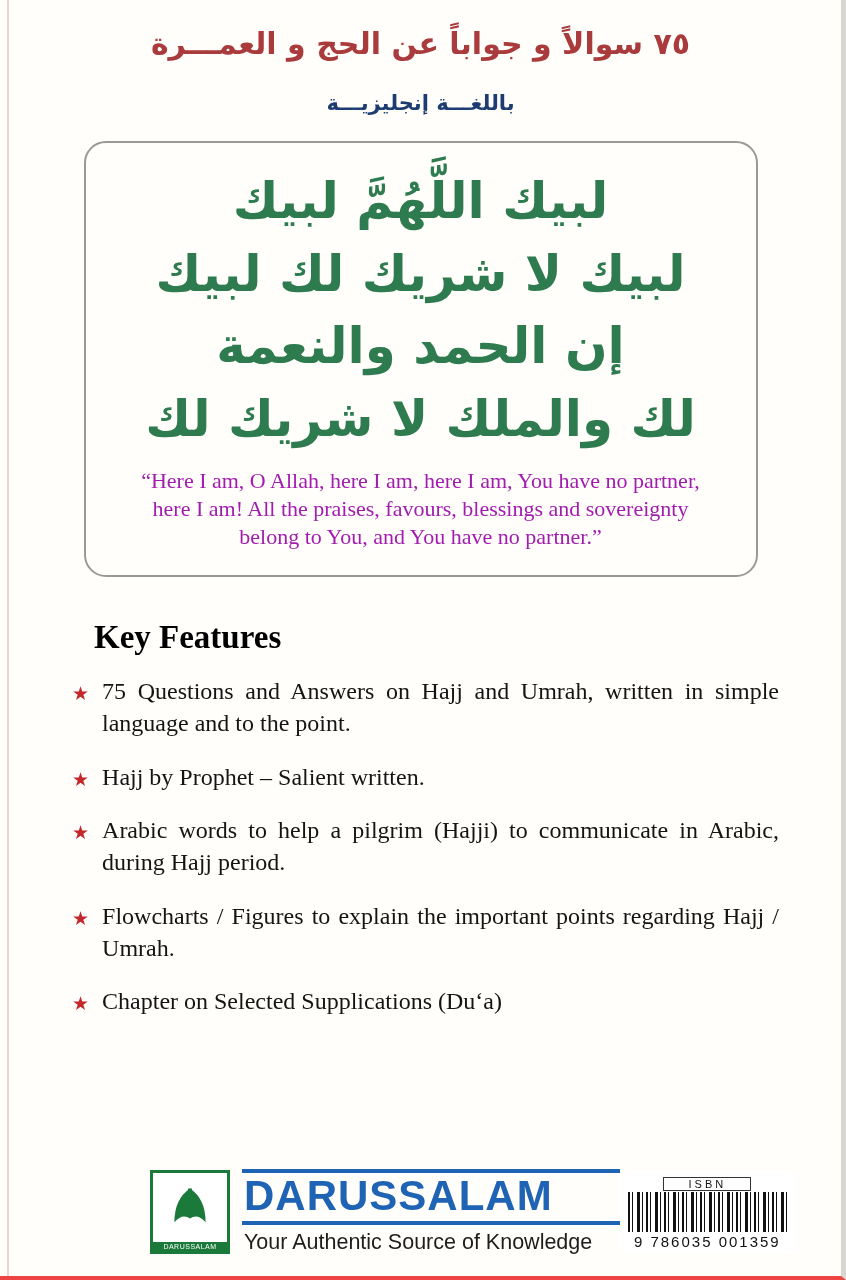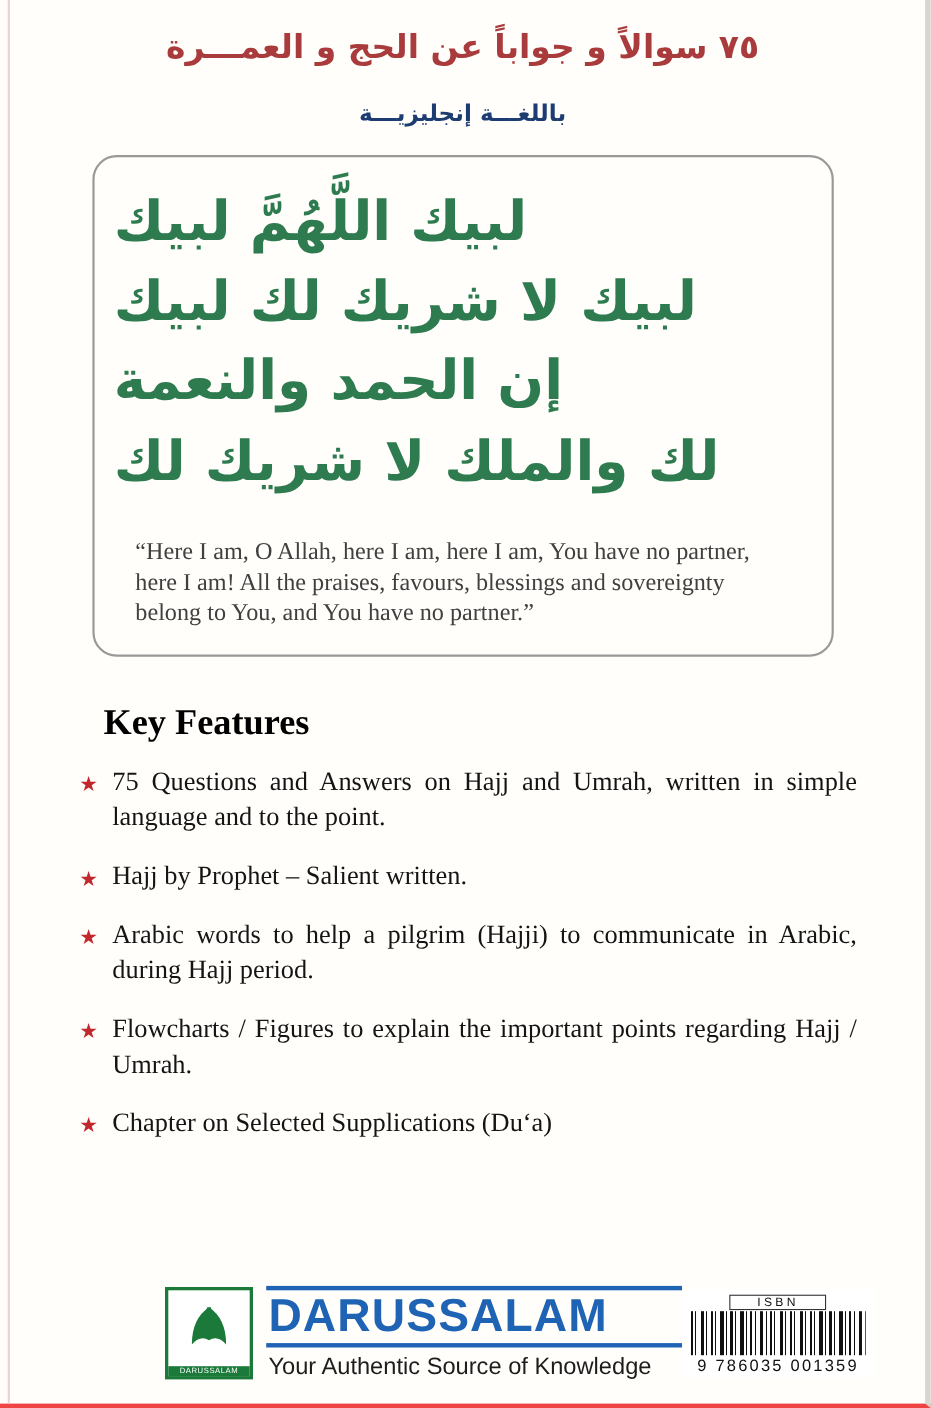--- a/index.html
+++ b/index.html
@@ -42,42 +42,42 @@
     font-size: 21px;
     color: #1d3d72;
   }
 
   .talbiyah-box {
     width: 674px;
     margin: 26px auto 0;
     border: 2px solid #999;
     border-radius: 22px;
     padding: 22px 18px 24px;
-    text-align: left;
+    text-align: center;
     background: #fffefa;
   }
   .talbiyah-arabic {
     font-size: 50px;
     font-weight: bold;
     line-height: 1.45;
     color: #2f7b50;
   }
   .transliteration {
     margin: 14px auto 0;
     max-width: 590px;
     font-size: 22px;
     line-height: 1.3;
     color: #20406f;
   }
   .translation {
-    margin: 32px auto 0;
+    margin: 12px auto 0;
     max-width: 595px;
     font-size: 22px;
     line-height: 1.28;
-    color: #404040;
+    color: #a21caf;
   }
 
   .key-features {
     margin: 42px 62px 0 72px;
   }
   .kf-heading {
     font-size: 33px;
     font-weight: bold;
     color: #000;
     margin-left: 22px;

